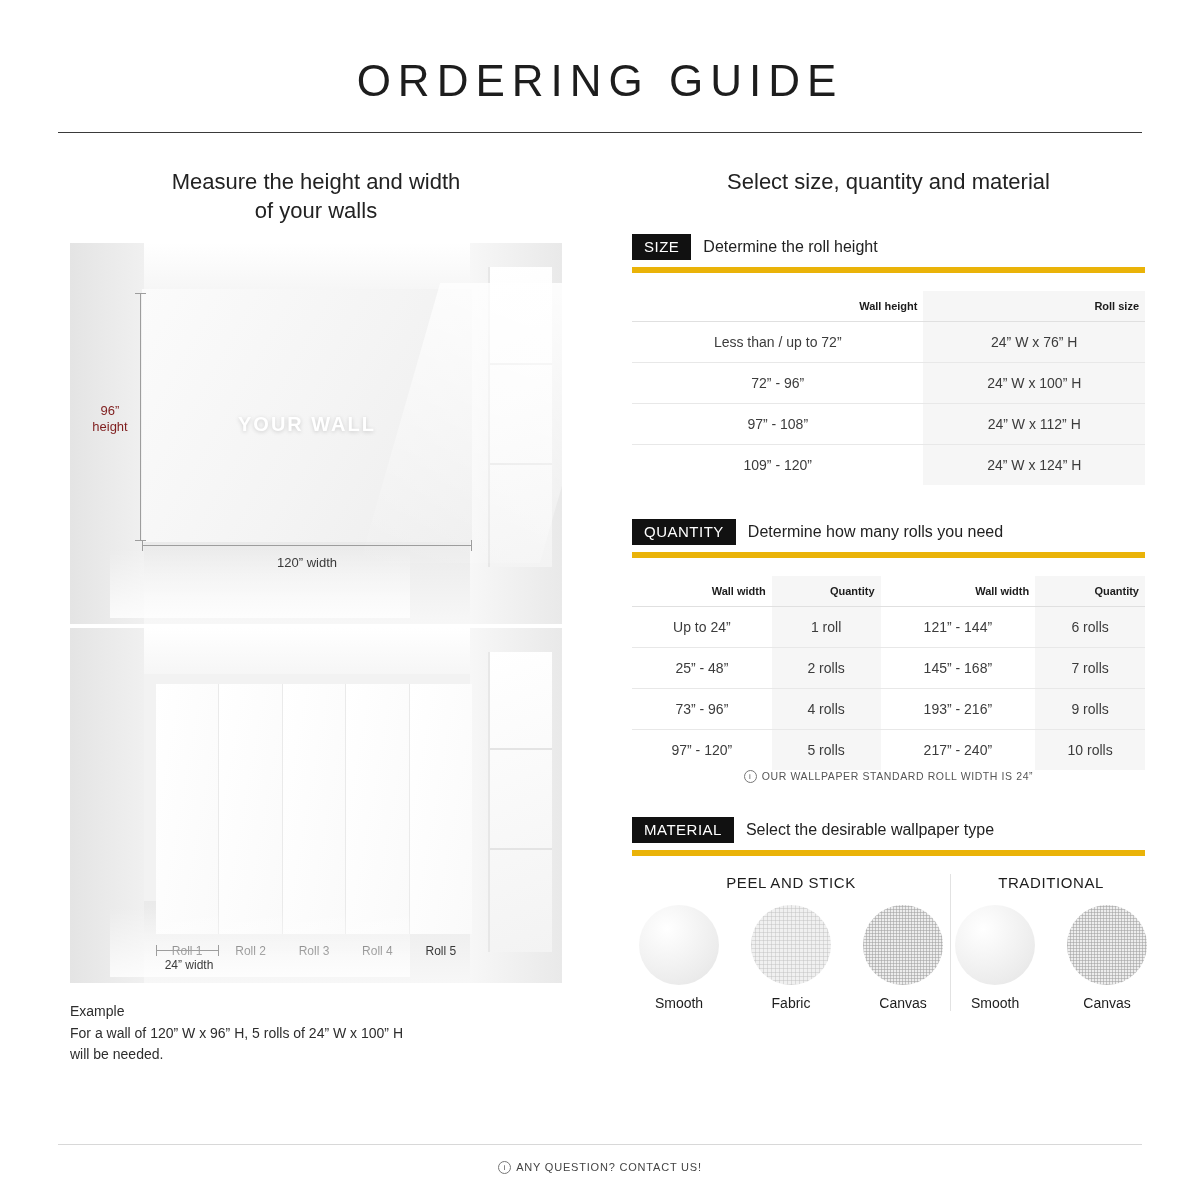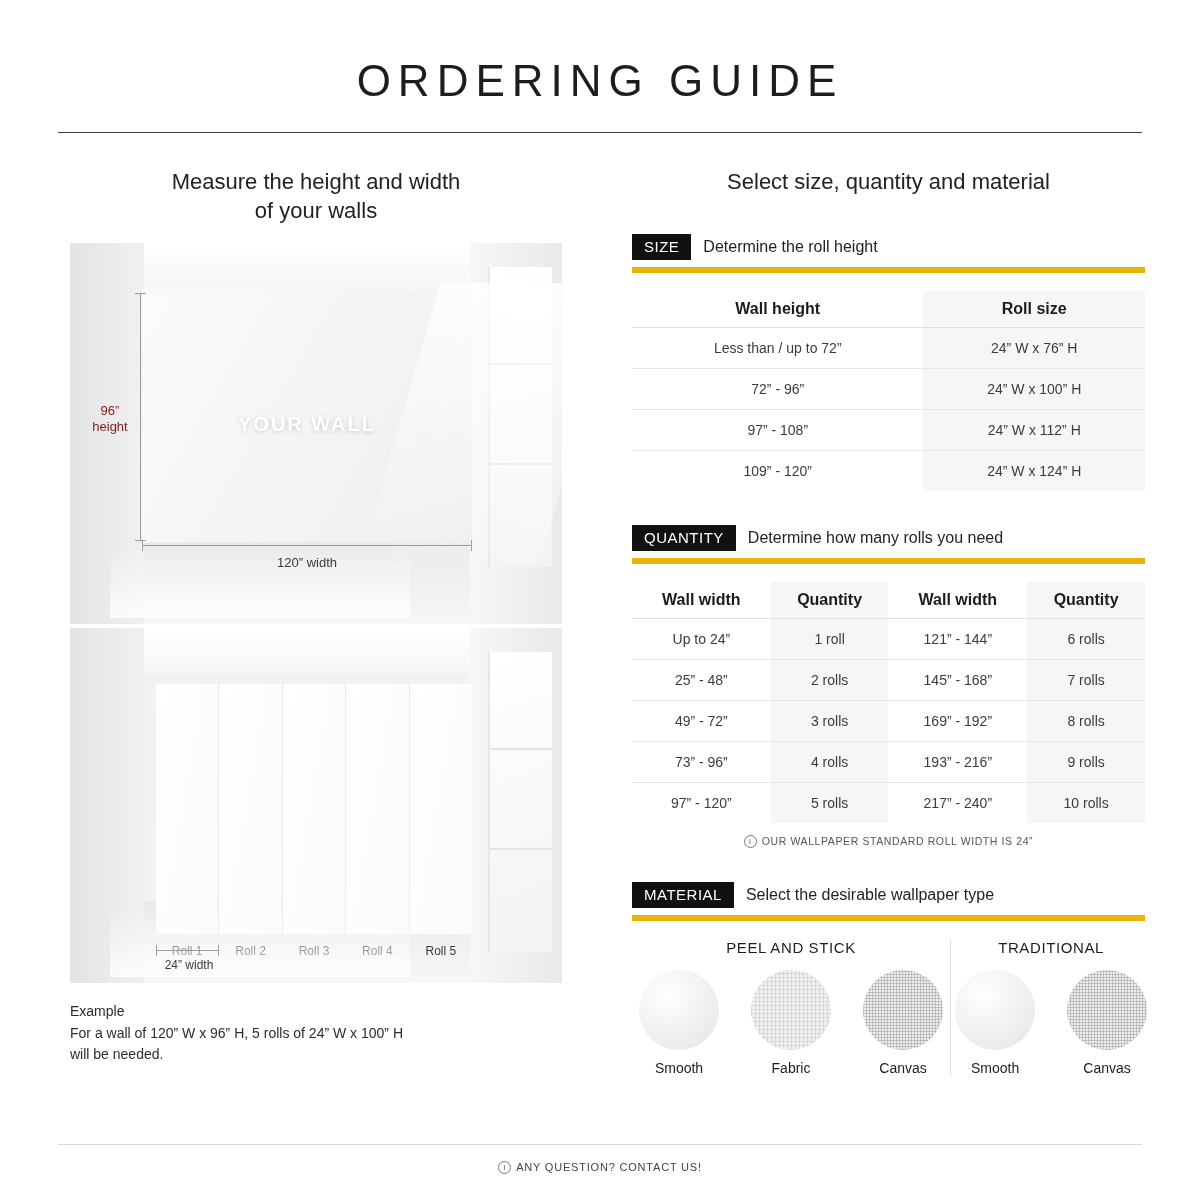--- a/index.html
+++ b/index.html
@@ -288,37 +288,37 @@
   }
 
   table.grid {
     width: 100%;
     border-collapse: collapse;
     margin-top: 18px;
     font-size: 14px;
   }
   table.grid th {
     font-weight: 700;
-    font-size: 16px;
+    font-size: 11px;
     color: #1c1c1c;
     padding: 9px 6px;
-    text-align: center;
+    text-align: right;
   }
   table.grid td {
     padding: 12px 6px;
     text-align: center;
     color: #3c3c3c;
     border-top: 1px solid #e8e8e8;
   }
   table.grid tr.head-row th {
     border-bottom: 1px solid #e0e0e0;
   }
   .shade { background: #f6f6f6; }
   .small-note {
-    margin-top: 12px;
+    margin-top: 0;
     text-align: center;
     font-size: 10.5px;
     letter-spacing: .6px;
     color: #555;
   }
   .info-dot {
     display: inline-block;
     width: 11px; height: 11px;
     border: 1px solid #777;
     border-radius: 50%;
@@ -518,26 +518,20 @@
             <td>Up to 24”</td>
             <td class="shade">1 roll</td>
             <td>121” - 144”</td>
             <td class="shade">6 rolls</td>
           </tr>
           <tr>
             <td>25” - 48”</td>
             <td class="shade">2 rolls</td>
             <td>145” - 168”</td>
             <td class="shade">7 rolls</td>
-          </tr>
-          <tr>
-            <td>49” - 72”</td>
-            <td class="shade">3 rolls</td>
-            <td>169” - 192”</td>
-            <td class="shade">8 rolls</td>
           </tr>
           <tr>
             <td>73” - 96”</td>
             <td class="shade">4 rolls</td>
             <td>193” - 216”</td>
             <td class="shade">9 rolls</td>
           </tr>
           <tr>
             <td>97” - 120”</td>
             <td class="shade">5 rolls</td>

